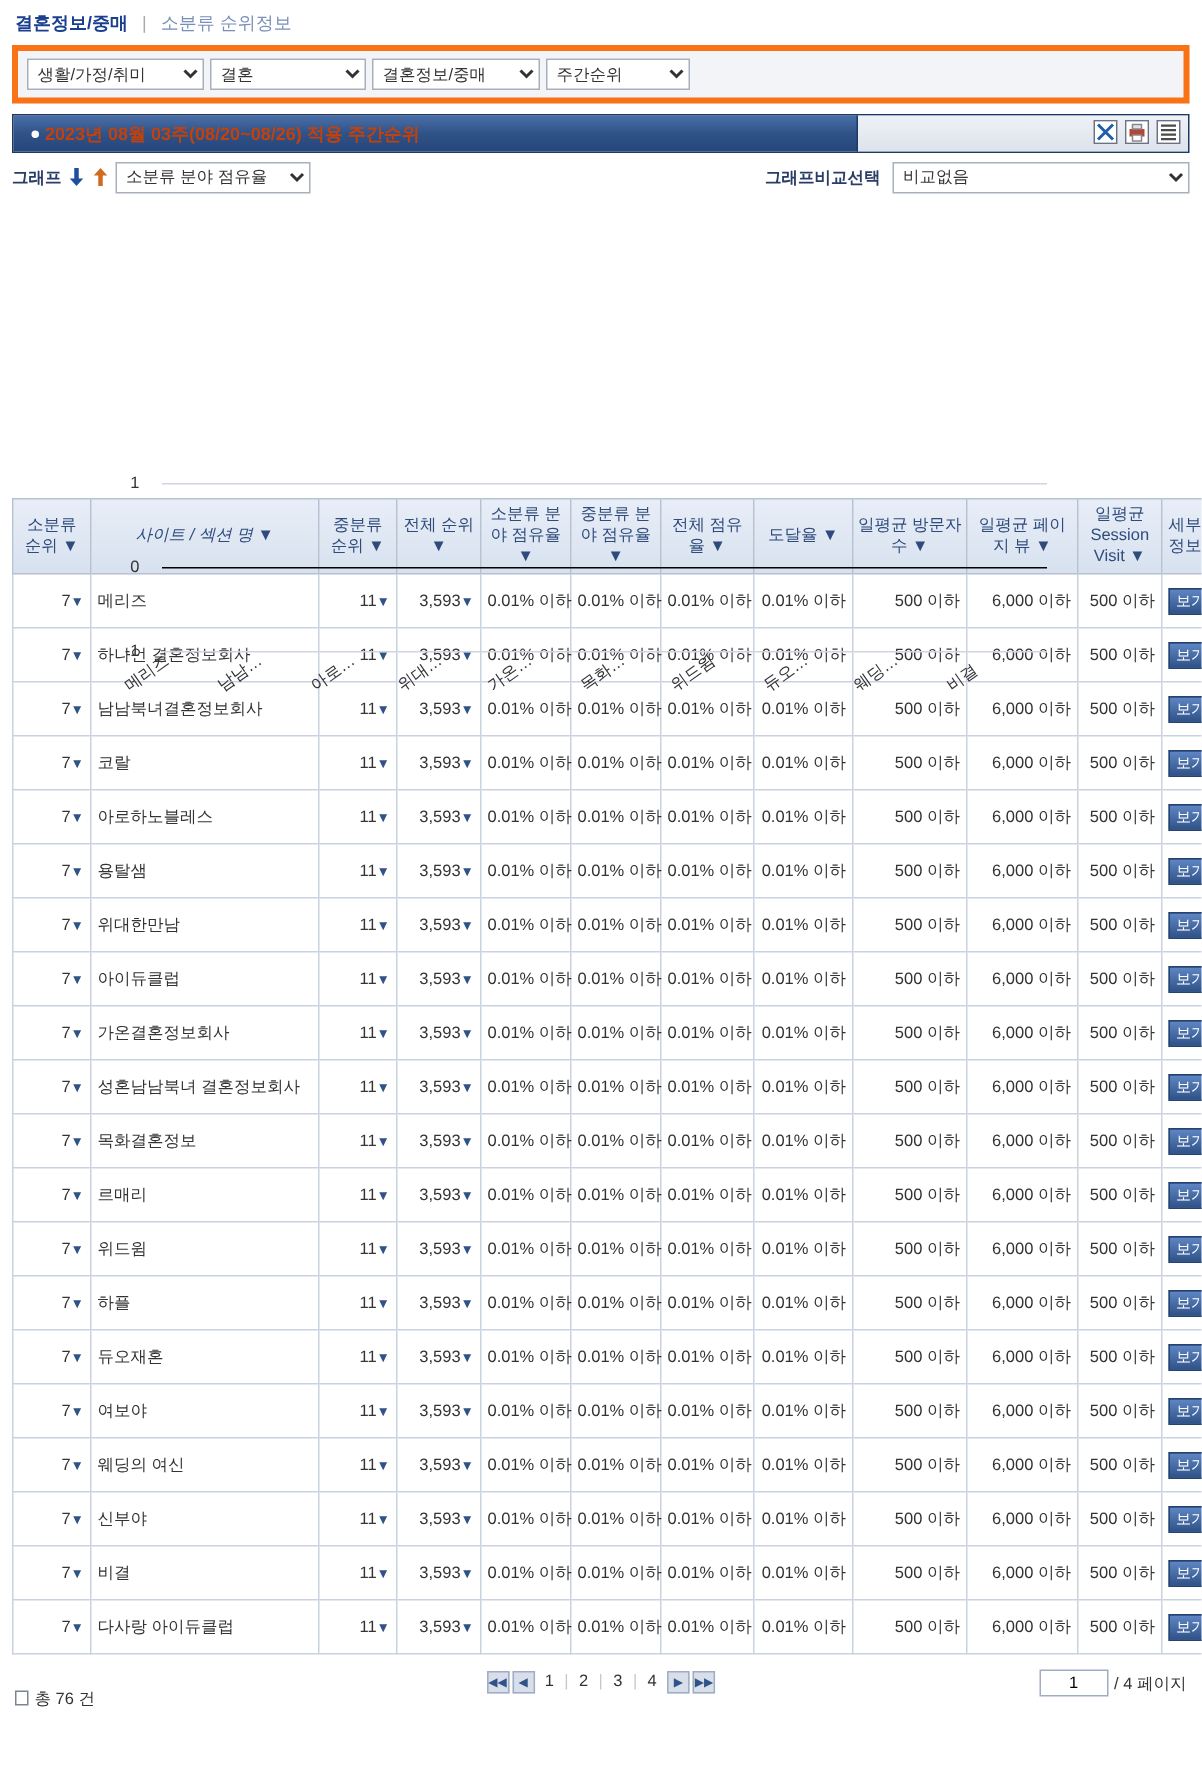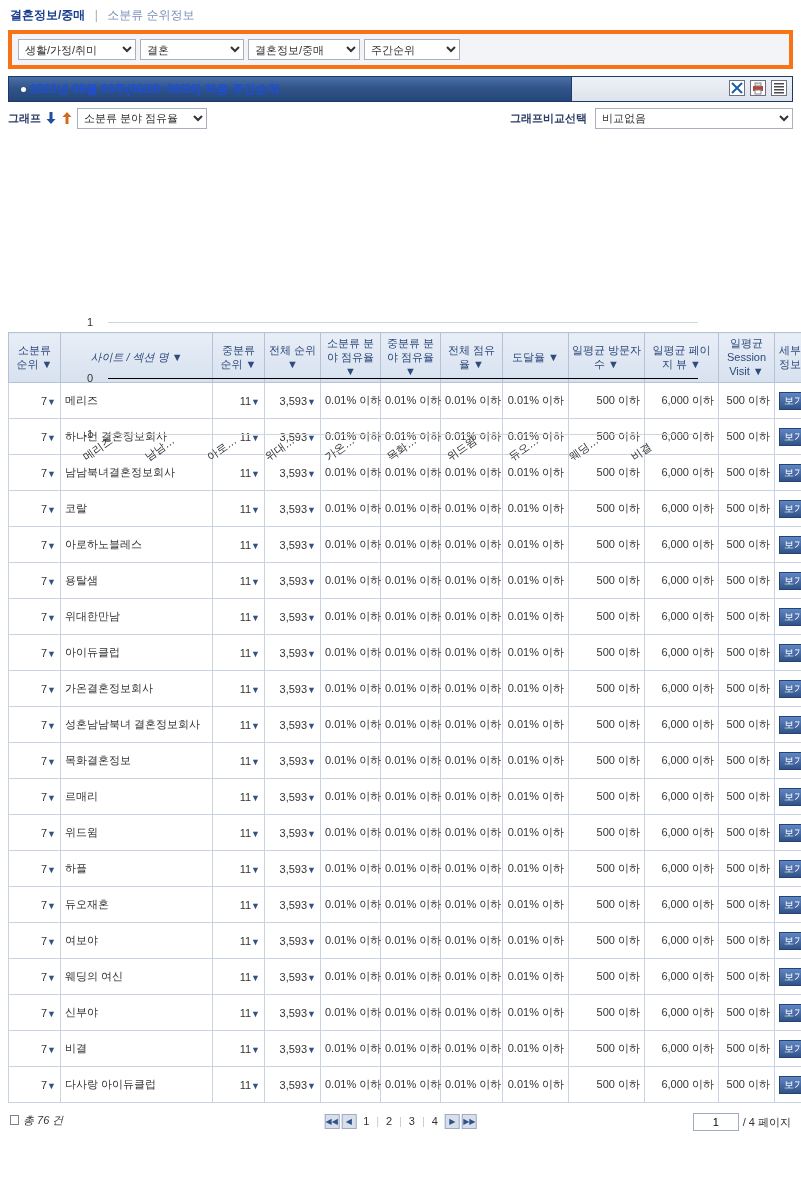--- a/index.html
+++ b/index.html
@@ -57,21 +57,21 @@
   }
   .titlebar:after {
     content: "";
     position: absolute; right: 0; top: 0; bottom: 0;
     width: 220px;
     background: linear-gradient(to bottom, #eef1f6, #dde3ec);
     border-left: 1px solid #1d3a66;
   }
   .title-text {
     position: absolute; left: 10px; top: 5px;
-    color: #1d4ed8; font-size: 12px; font-weight: bold;
+    color: #c2410c; font-size: 12px; font-weight: bold;
     z-index: 3;
     white-space: nowrap;
   }
   .title-bullet {
     position: absolute; left: 13px; top: 11px;
     width: 5px; height: 5px; border-radius: 50%;
     background: #ffffff; z-index: 4;
   }
   .title-text { padding-left: 12px; }
   .title-icons {
@@ -179,21 +179,21 @@
   th.c-detail { width: 31px; }
 
   
   .footer {
     margin: 8px 8px 0 8px;
     height: 26px;
     position: relative;
     font-size: 11px;
     color: #333;
   }
-  .total { position: absolute; left: 2px; top: 2px; font-style: italic; }
+  .total { position: absolute; left: 2px; top: 14px; }
   .total .ico { display:inline-block; width:9px; height:10px; border:1px solid #7a8496; margin-right:4px; vertical-align:-1px;}
   .pager {
     position: absolute; left: 50%; top: 2px;
     transform: translateX(-50%);
     display: flex; align-items: center; gap: 2px;
   }
   .pg-btn {
     width: 15px; height: 15px;
     background: #d8dfeb;
     border: 1px solid #9facc4;

